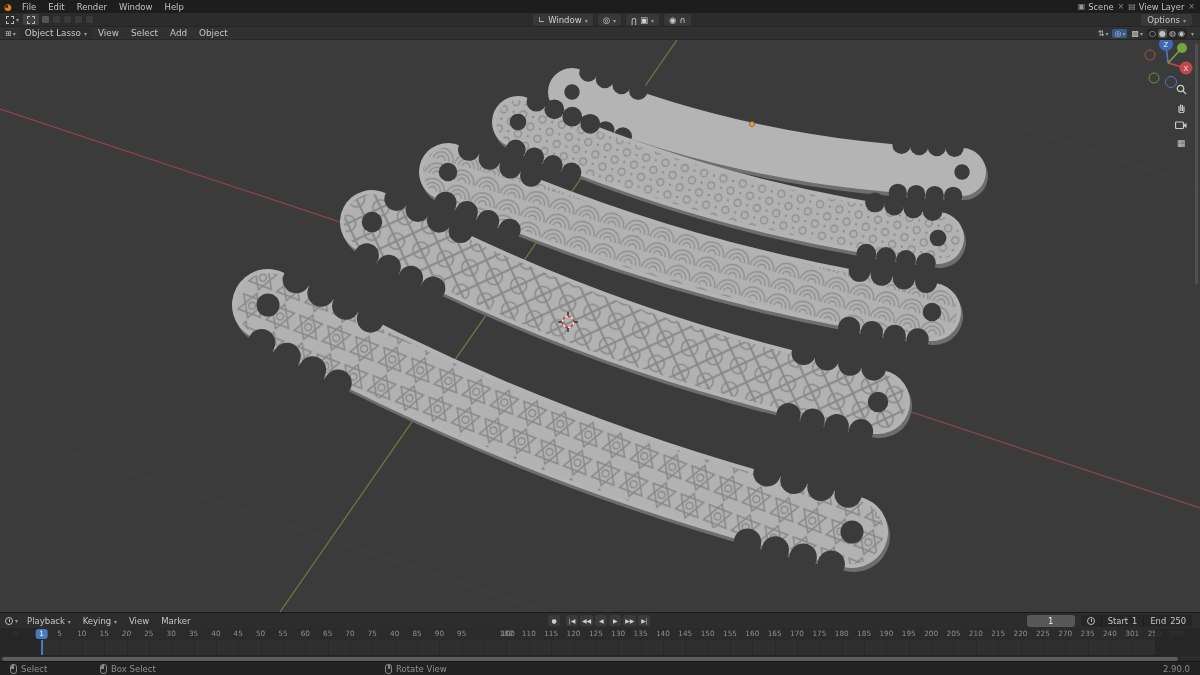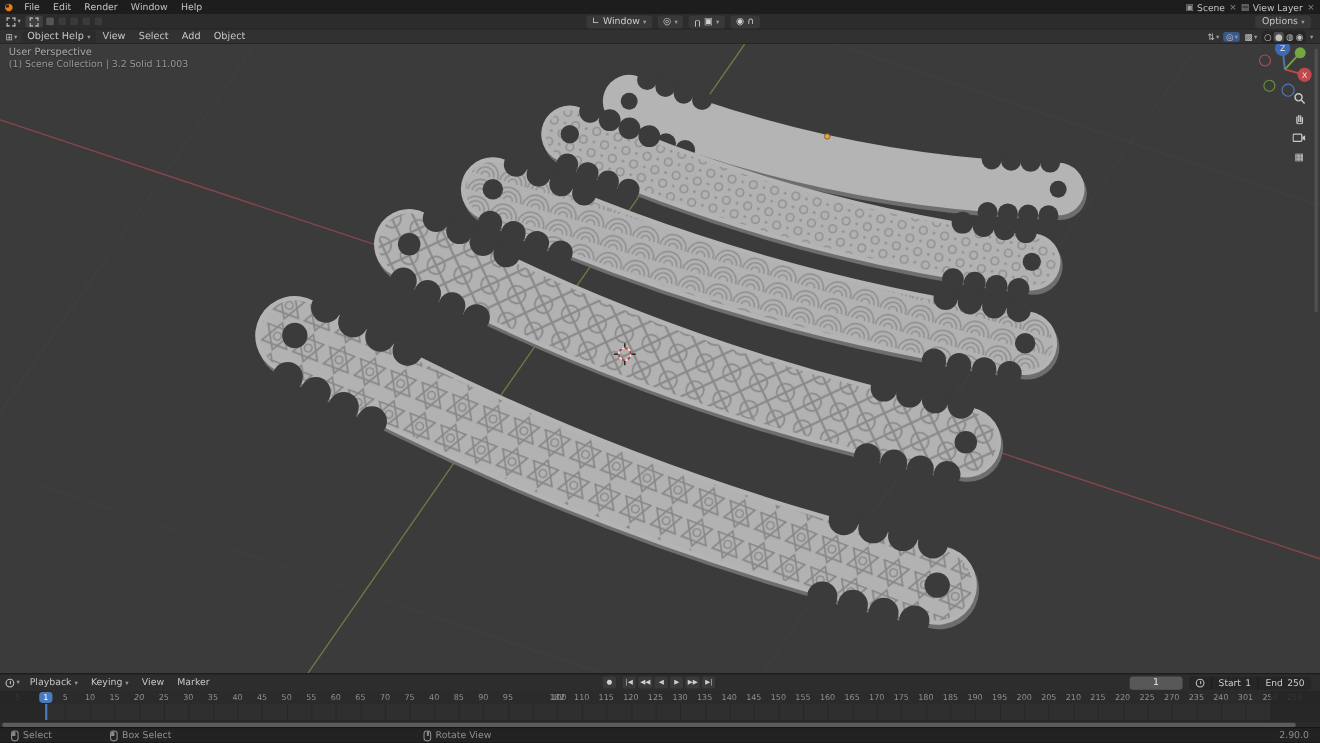--- a/index.html
+++ b/index.html
@@ -128,21 +128,21 @@
       <span class="carat">▾</span>
     </span>
   </div>
 
   <div id="vp-header">
     <span class="hdr-ic" style="margin-left:5px;">
       <span>⊞</span>
       <span class="carat">▾</span>
     </span>
     <span id="mode-btn">
-      <span>Object Help</span>
+      <span>Object Lasso</span>
       <span class="carat">▾</span>
     </span>
     <span id="vp-menus"><span class="menu-item">View</span><span class="menu-item">Select</span><span class="menu-item">Add</span><span class="menu-item">Object</span></span>
     <div id="vp-right">
       <span class="hdr-ic">
           <span>⇅</span>
           <span class="carat">▾</span>
         </span>
       <span class="hdr-ic active-blue">
           <span>◎</span>
@@ -319,24 +319,20 @@
           <g transform="translate(568,322)">
             <circle r="5.5" fill="none" stroke="#c23a3a" stroke-width="1.6"></circle>
             <circle r="5.5" fill="none" stroke="#e8e8e8" stroke-width="1.6" stroke-dasharray="2.8 2.8"></circle>
             <line x1="0" y1="-10" x2="0" y2="-6" stroke="#2a2a2a" stroke-width="1.4"></line>
             <line x1="0" y1="6" x2="0" y2="10" stroke="#2a2a2a" stroke-width="1.4"></line>
             <line x1="-10" y1="0" x2="-6" y2="0" stroke="#2a2a2a" stroke-width="1.4"></line>
             <line x1="6" y1="0" x2="10" y2="0" stroke="#2a2a2a" stroke-width="1.4"></line>
           </g>
         </g>
     </svg>
-    <div id="vp-overlay">
-      <div>User Perspective</div>
-      <div class="l2">(1) Scene Collection | 3.2 Solid 11.003</div>
-    </div>
     <svg id="gizmo" width="56" height="56">
       <g stroke-width="1.6">
         <line x1="28" y1="29" x2="26" y2="10" stroke="#4f79bd"></line>
         <line x1="28" y1="29" x2="46" y2="34" stroke="#c1494e"></line>
         <line x1="28" y1="29" x2="42" y2="14" stroke="#76a63f"></line>
       </g>
       <circle cx="26" cy="10" r="7" fill="#3f6ab2"></circle>
       <text x="26" y="12.5" font-size="7" fill="#e8e8e8" text-anchor="middle">Z</text>
       <circle cx="46" cy="34" r="6.5" fill="#c1494e"></circle>
       <text x="46" y="36.5" font-size="7" fill="#e8e8e8" text-anchor="middle">X</text>

